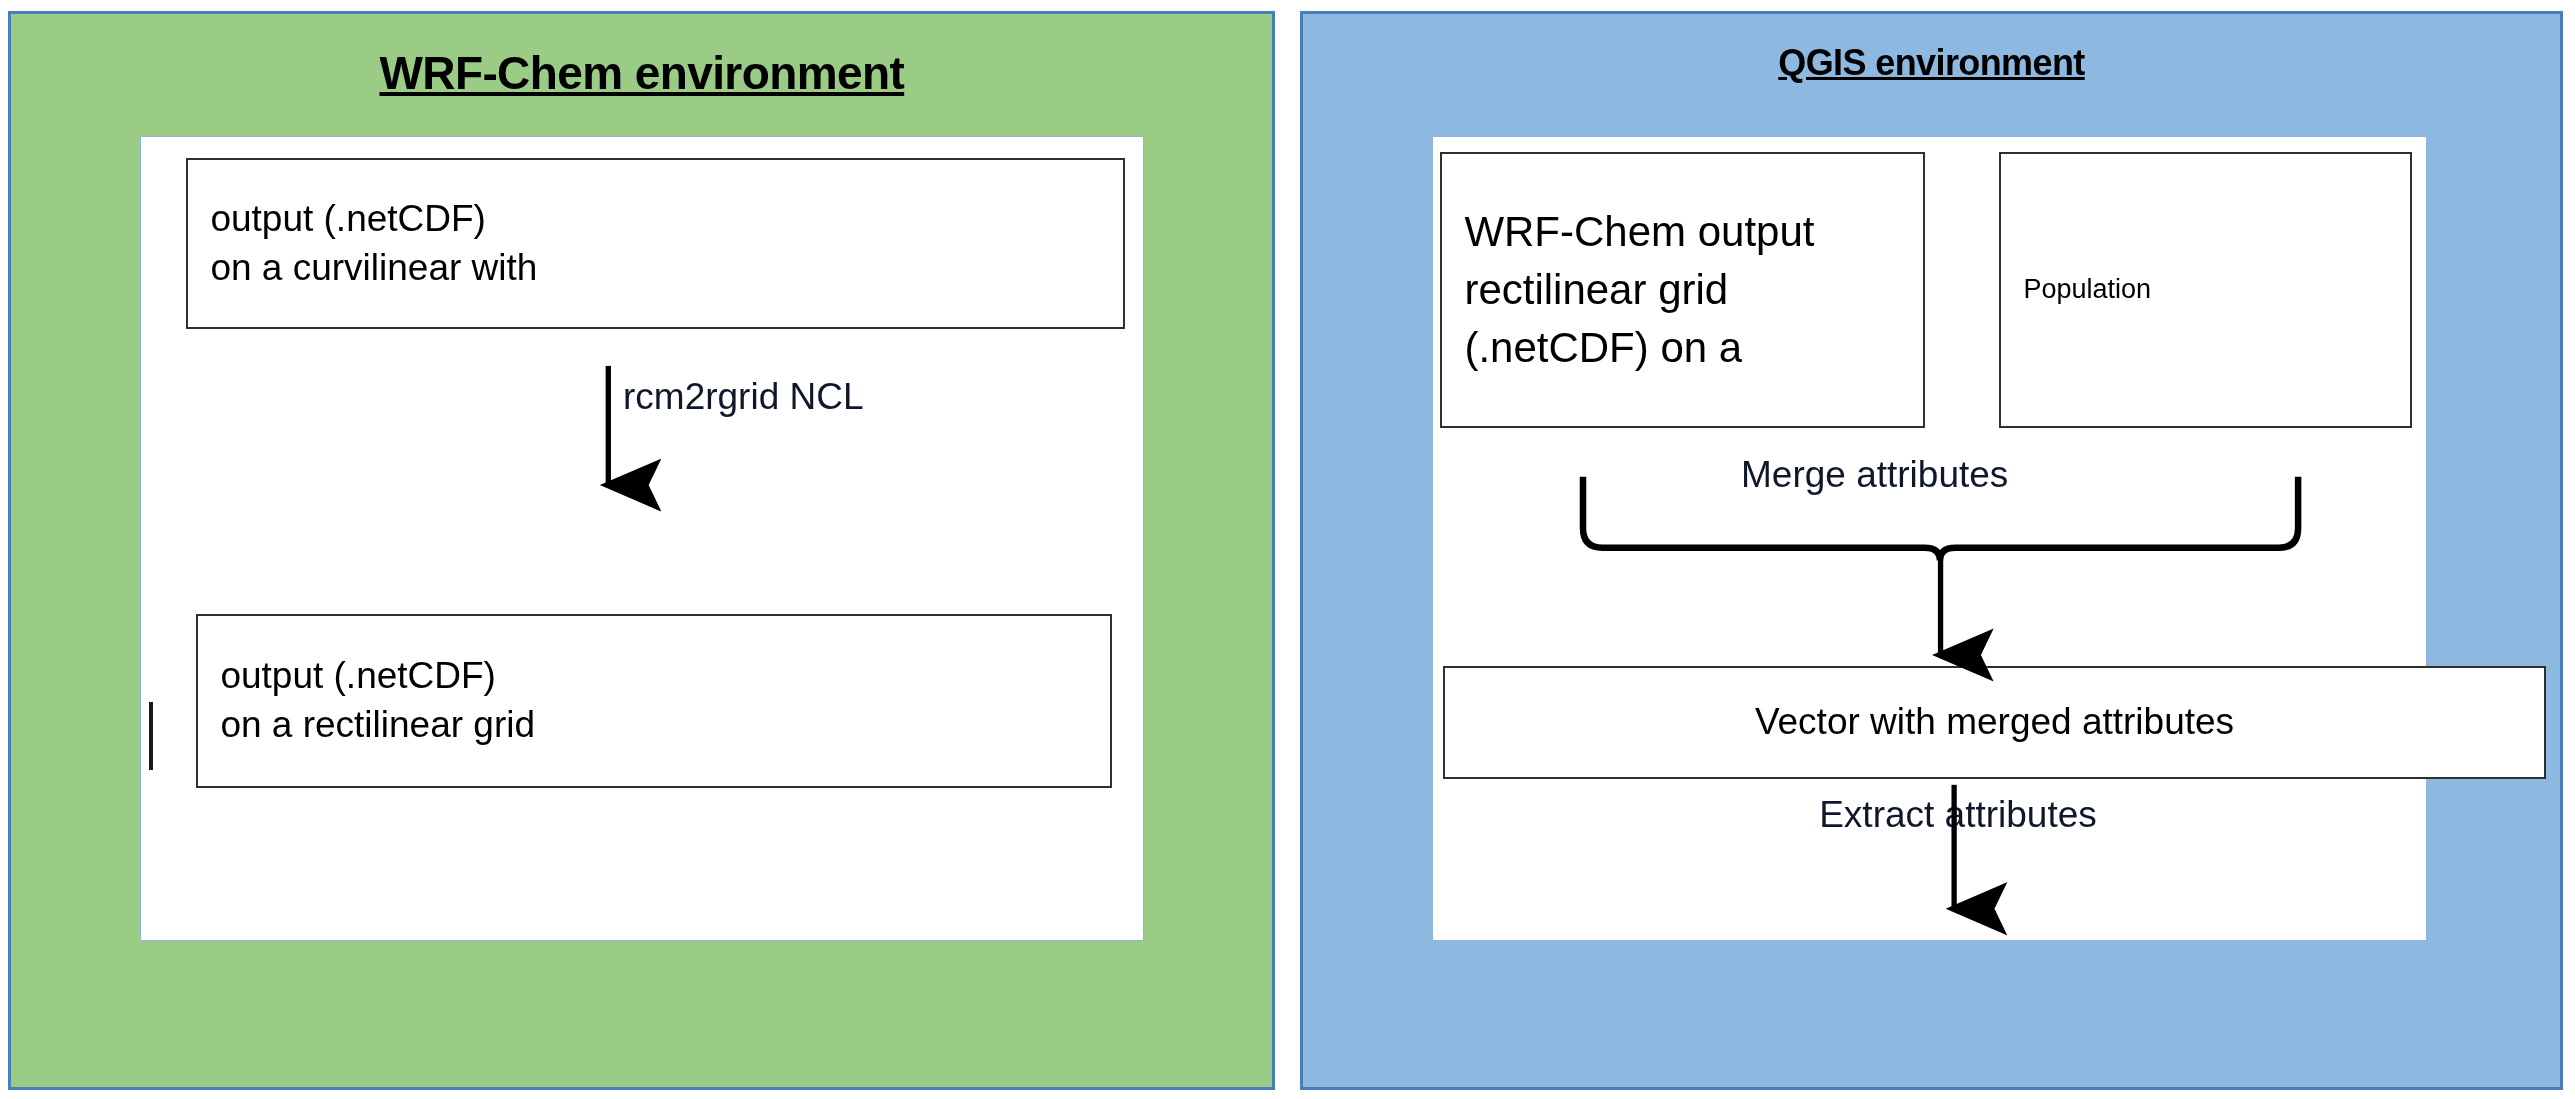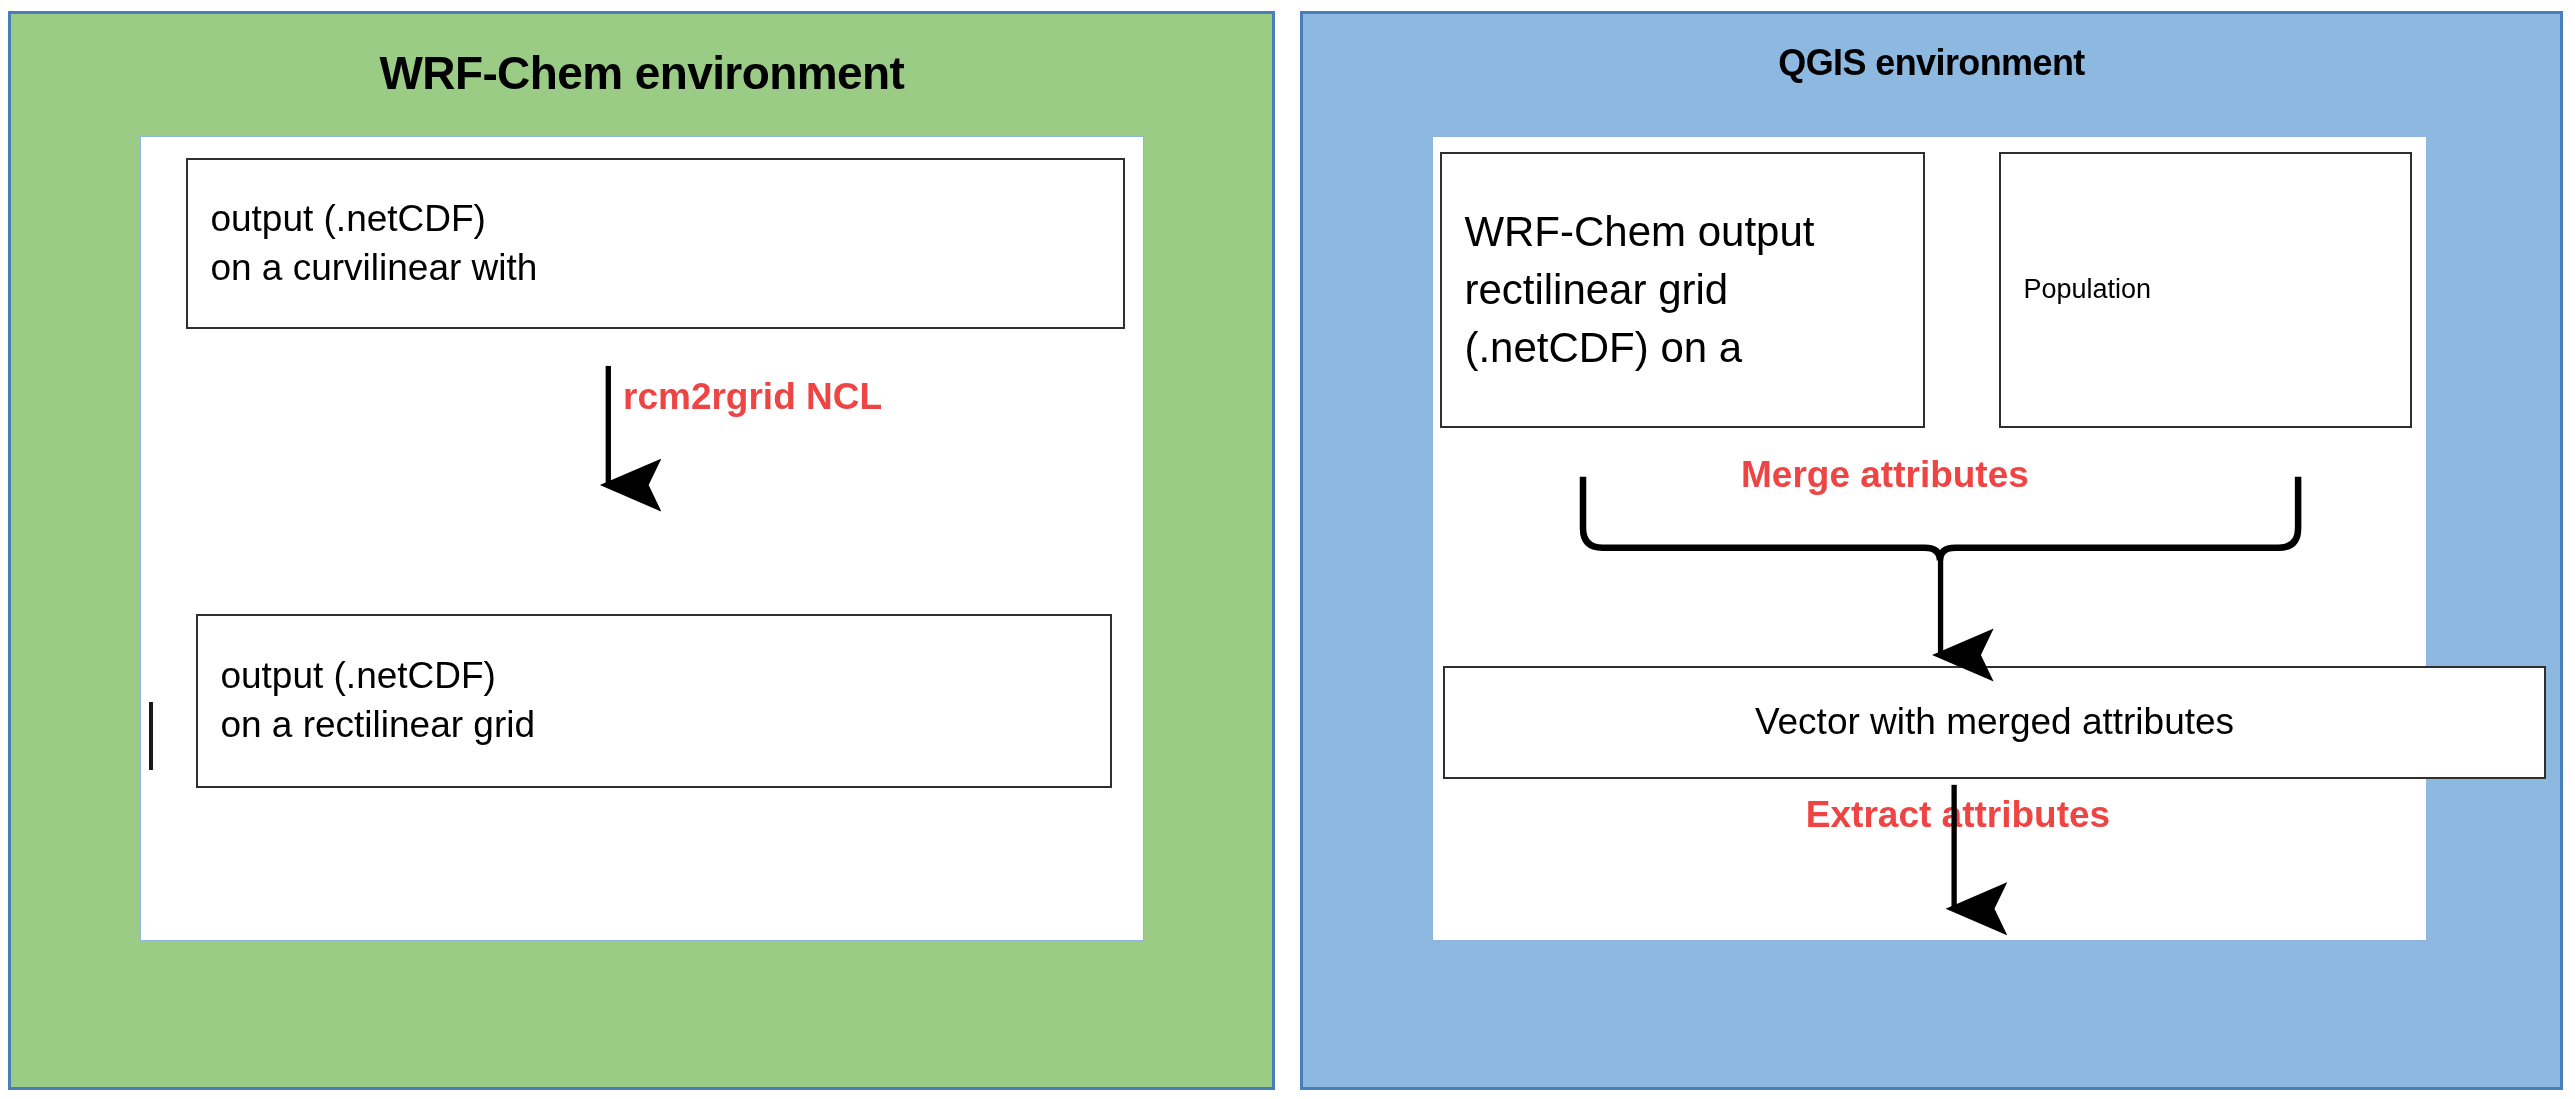--- a/index.html
+++ b/index.html
@@ -47,20 +47,21 @@
   .env-title {
     position: absolute;
     left: 0;
     width: 100%;
     text-align: center;
     font-weight: bold;
     color: #000000;
     font-family: "Liberation Sans", sans-serif;
     letter-spacing: -0.6px;
     white-space: nowrap;
+    text-decoration: underline;
   }
   #env-wrf .env-title {
     top: 32px;
     font-size: 46px;
   }
   #env-qgis .env-title {
     top: 28px;
     font-size: 36px;
   }
 
@@ -149,24 +150,23 @@
     position: absolute;
     left: 0; top: 0;
     width: 2576px;
     height: 1100px;
     pointer-events: none;
   }
 
   
   .edge-label {
     position: absolute;
-    color: #ef4444;
+    color: #0f172a;
     white-space: nowrap;
     font-family: "Liberation Sans", sans-serif;
-    font-weight: bold;
   }
   #label-rcm2rgrid {
     left: 623px;
     top: 376px;
     font-size: 37px;
   }
   #label-merge {
     left: 1741px;
     top: 454px;
     font-size: 37px;

